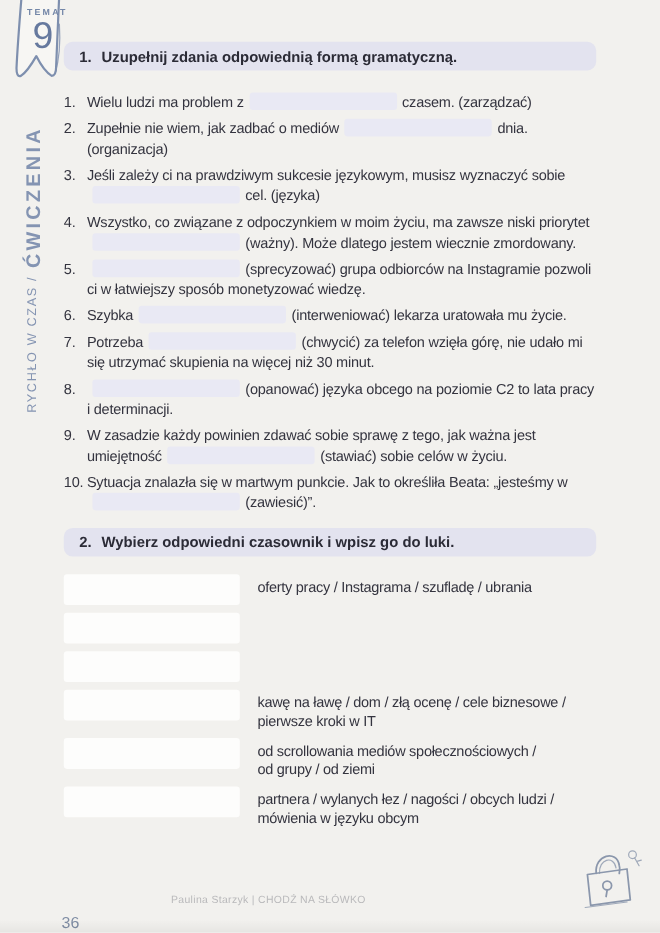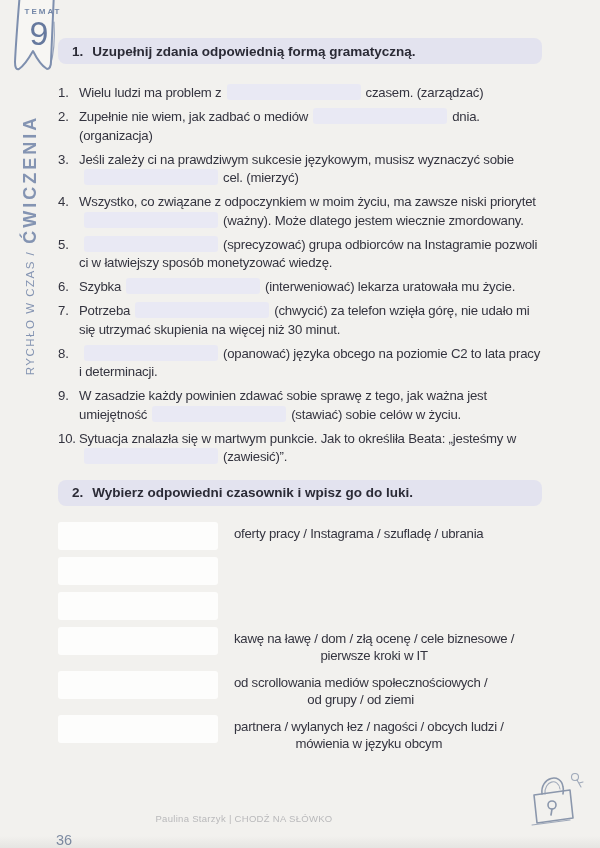--- a/index.html
+++ b/index.html
@@ -55,21 +55,21 @@
     letter-spacing:-0.2px; margin-bottom:5.5px;
   }
   .item .num { min-width:21px; flex-shrink:0; }
   .item .body { width:462px; }
   .blank {
     display:inline-block; width:134px; height:16px;
     background:#e9e9f4; border-radius:3px;
     vertical-align:-3px; margin:0 5px;
   }
 
-  .ex2-rows { margin-top:16px;text-align:center; }
+  .ex2-rows { margin-top:16px; }
   .row { display:flex; align-items:flex-start; margin-bottom:7px; }
   .answer-box {
     width:160px; height:28px; background:#fdfdfc; border-radius:3px;
     flex-shrink:0; margin-right:16px;
   }
   .options { font-size:13.2px; line-height:17px; letter-spacing:-0.25px; padding-top:3px; }
   .opt-line { display:block; white-space:nowrap; }
   .opt-line:empty { display:none; }
 
   
@@ -120,21 +120,21 @@
         <span class="body"><span>Wielu ludzi ma problem z</span><span class="blank"></span><span>czasem. (zarządzać)</span></span>
       </div>
 
       <div class="item">
         <span class="num">2.</span>
         <span class="body"><span>Zupełnie nie wiem, jak zadbać o mediów</span><span class="blank"></span><span>dnia. (organizacja)</span></span>
       </div>
 
       <div class="item">
         <span class="num">3.</span>
-        <span class="body"><span>Jeśli zależy ci na prawdziwym sukcesie językowym, musisz wyznaczyć sobie</span><span class="blank"></span><span>cel. (mierzyć)</span></span>
+        <span class="body"><span>Jeśli zależy ci na prawdziwym sukcesie językowym, musisz wyznaczyć sobie</span><span class="blank"></span><span>cel. (języka)</span></span>
       </div>
 
       <div class="item">
         <span class="num">4.</span>
         <span class="body"><span>Wszystko, co związane z odpoczynkiem w moim życiu, ma zawsze niski priorytet</span><span class="blank"></span><span>(ważny). Może dlatego jestem wiecznie zmordowany.</span></span>
       </div>
 
       <div class="item">
         <span class="num">5.</span>
         <span class="body"><span></span><span class="blank"></span><span>(sprecyzować) grupa odbiorców na Instagramie pozwoli ci w łatwiejszy sposób monetyzować wiedzę.</span></span>

